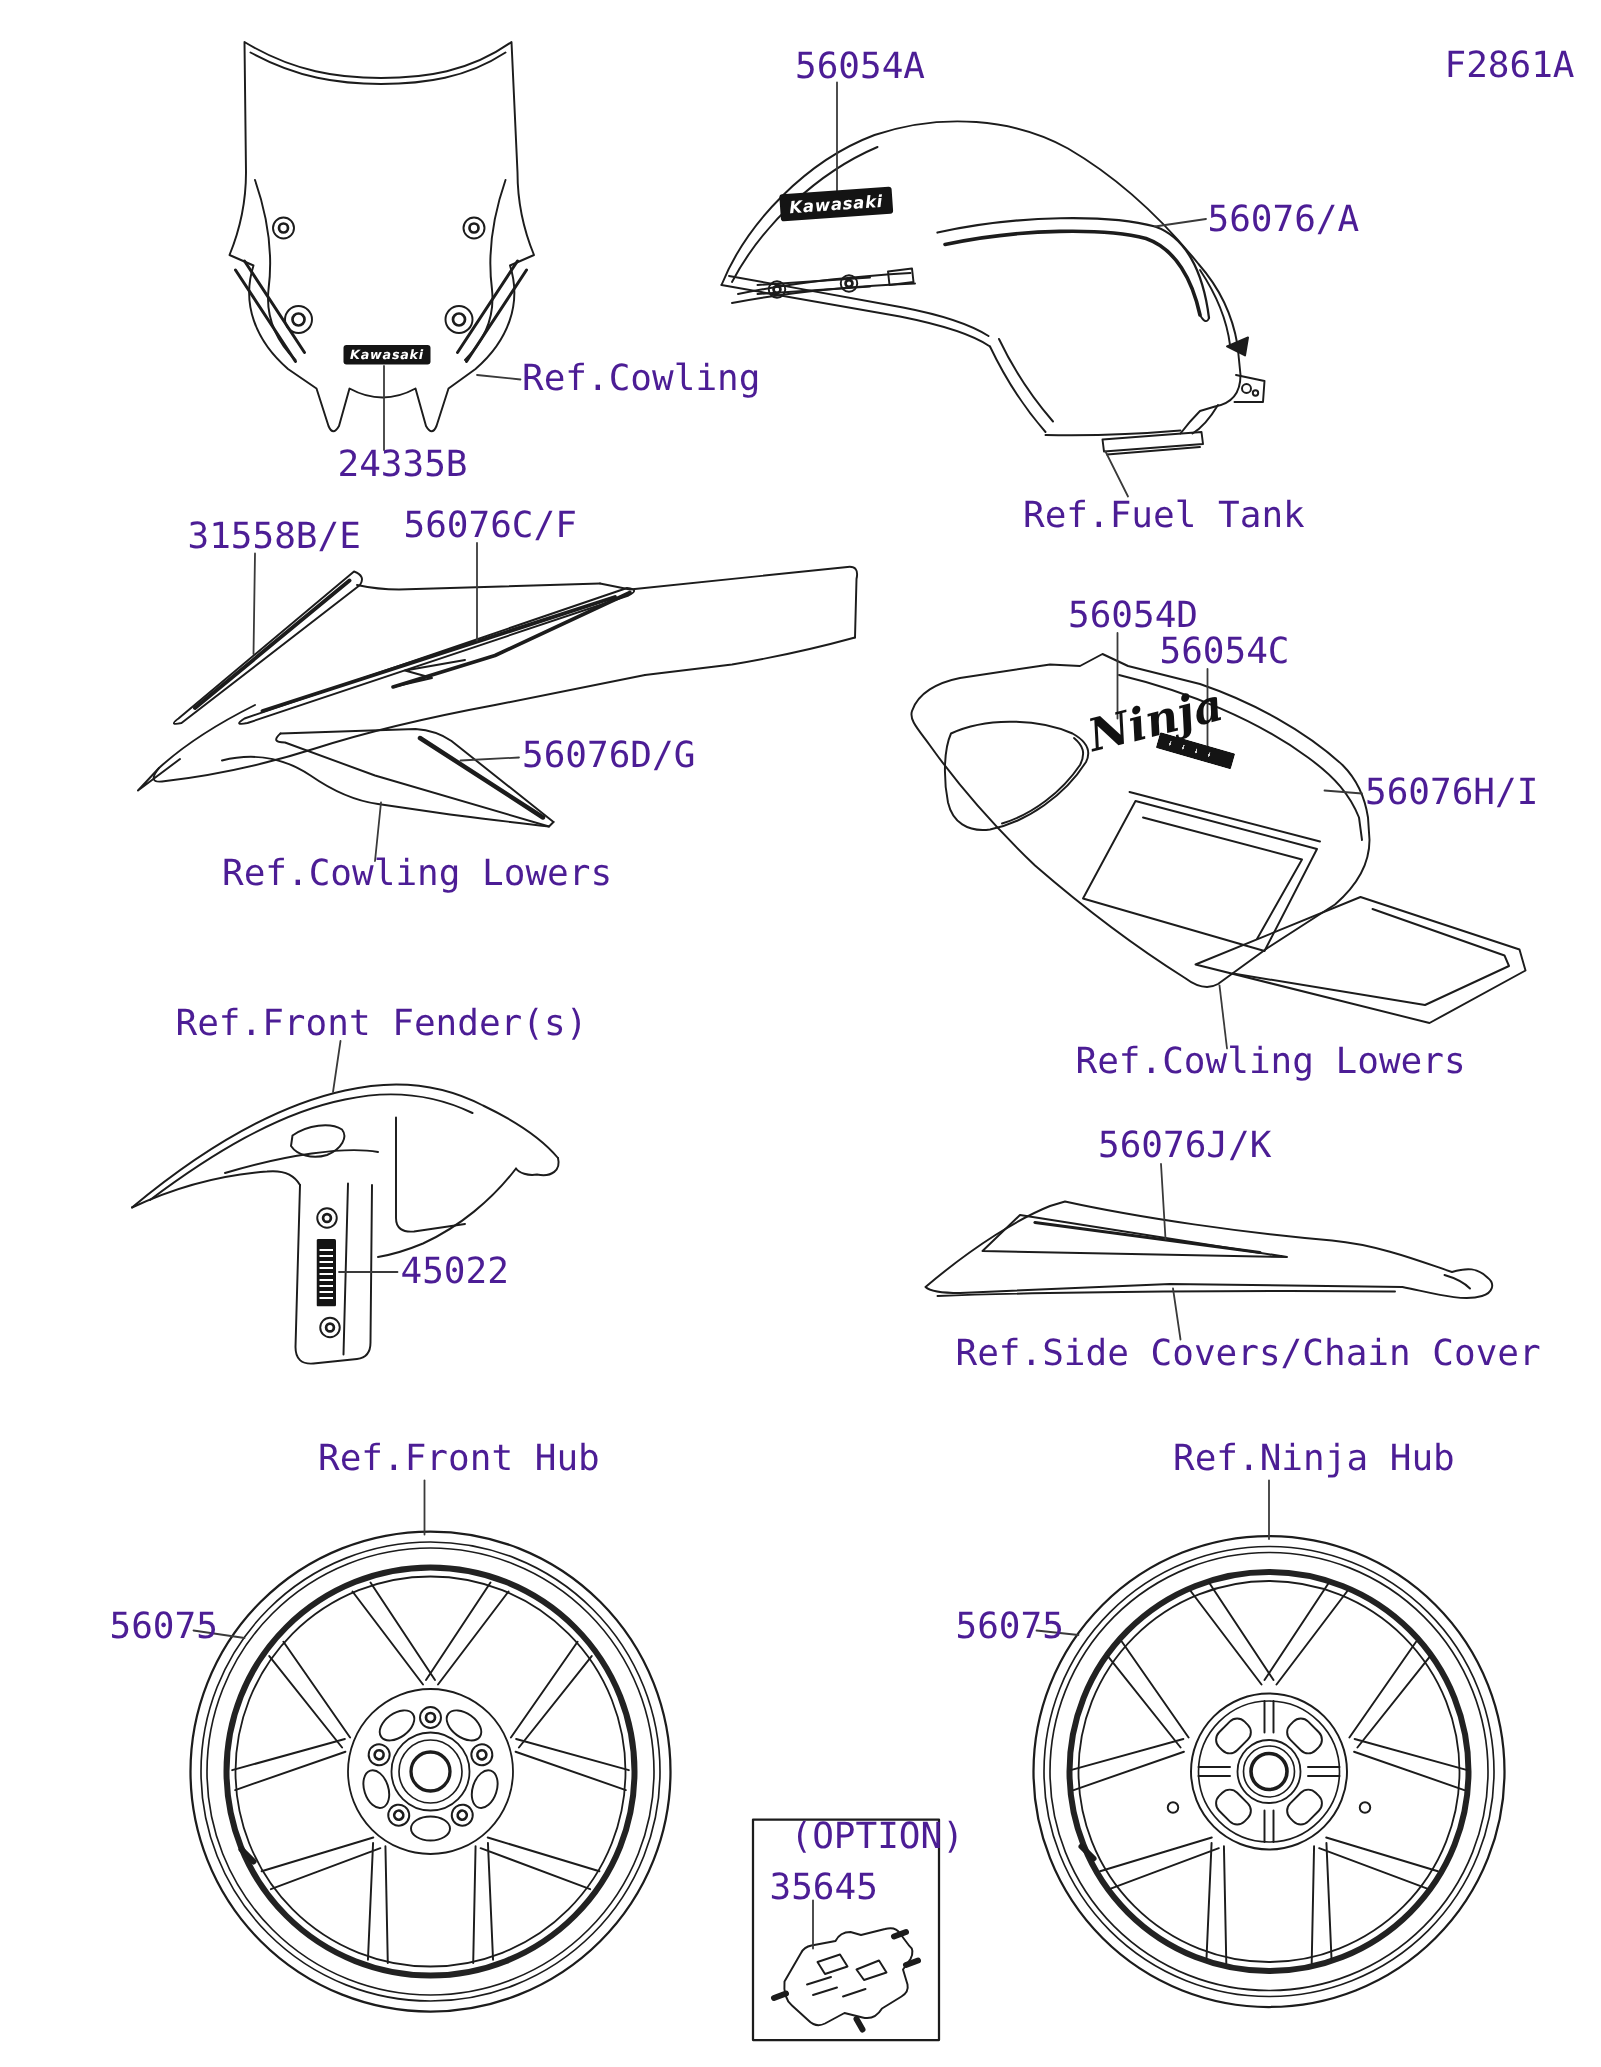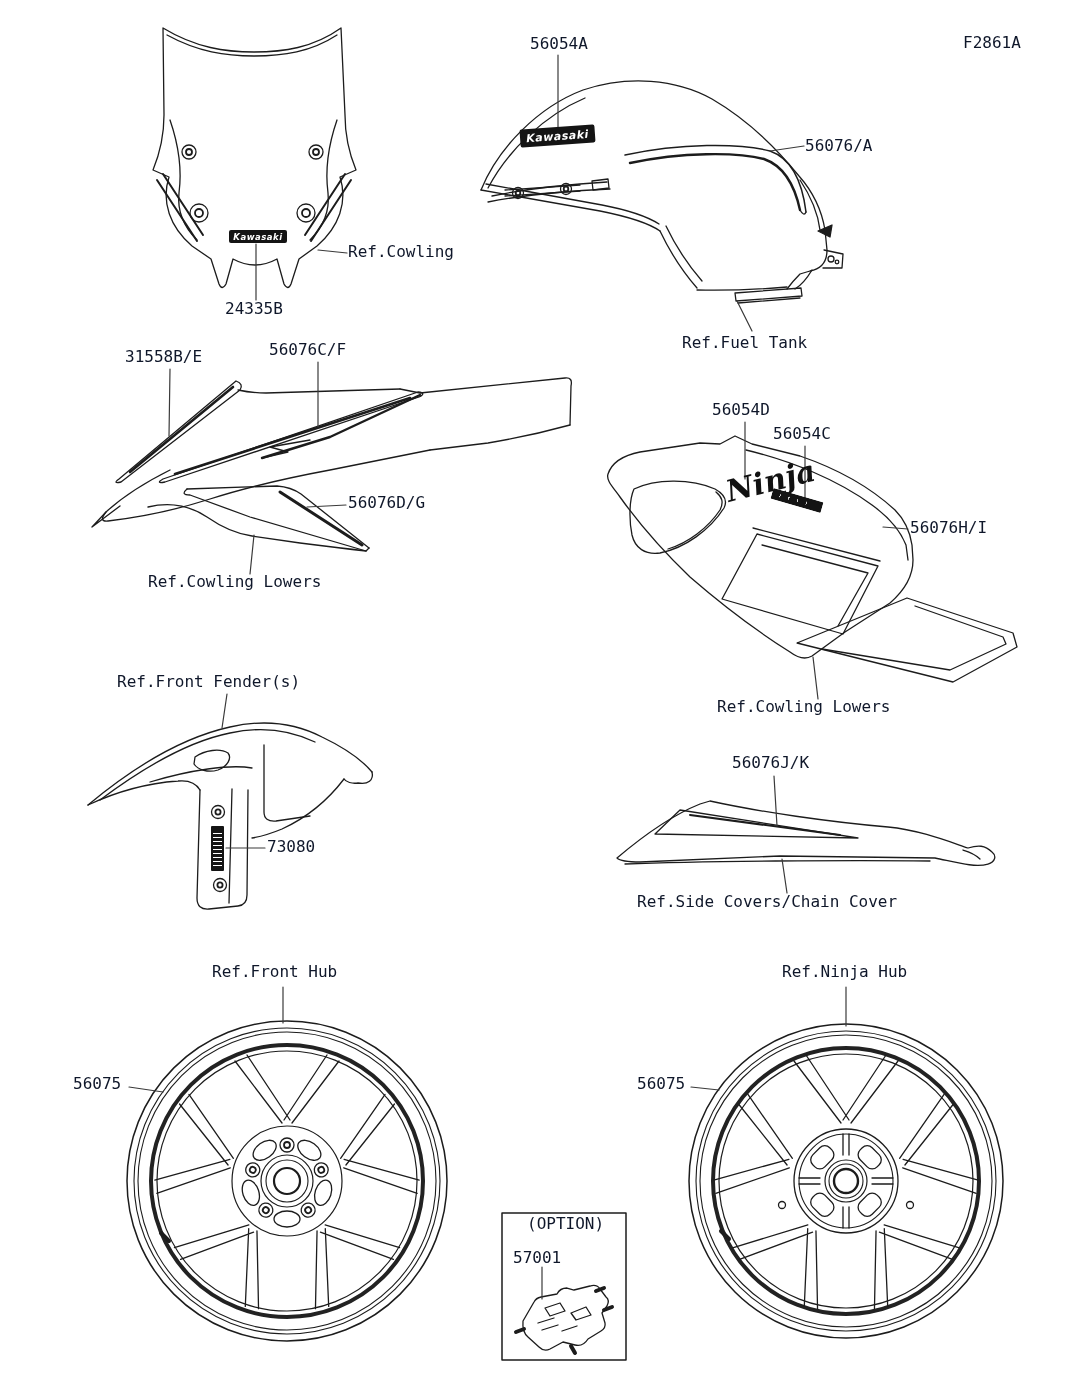--- a/index.html
+++ b/index.html
@@ -1,19 +1,19 @@
 <!DOCTYPE html>
 <html><head>
 <meta charset="utf-8">
 <style>
   html,body{margin:0;padding:0;background:#ffffff;}
   #canvas{position:relative;width:1067px;height:1378px;background:#ffffff;overflow:hidden;
           font-family:"DejaVu Sans Mono", "Liberation Mono", monospace;}
   #art{position:absolute;left:0;top:0;}
-  .lbl{position:absolute;font-size:16px;line-height:18px;color:#0f172a;white-space:nowrap;letter-spacing:0px;}
+  .lbl{position:absolute;font-size:24px;line-height:18px;color:#4c1d95;white-space:nowrap;letter-spacing:0px;}
   .decal{position:absolute;background:#141414;color:#ffffff;display:flex;align-items:center;justify-content:center;
          border-radius:2px;font-style:italic;font-weight:bold;font-family:"DejaVu Sans", sans-serif;}
   .decal-screen{left:229px;top:230px;width:58px;height:13px;font-size:8.5px;letter-spacing:.5px;}
   .decal-tank{left:520px;top:127px;width:75px;height:18px;font-size:11px;letter-spacing:.5px;transform:rotate(-4deg);}
   .ninja{position:absolute;left:727px;top:462px;width:100px;height:52px;color:#111;
          font-family:"DejaVu Serif", serif;font-style:italic;font-weight:bold;font-size:30px;
          transform:rotate(-14deg);}
   .badge{position:absolute;left:771px;top:495px;width:52px;height:11px;background:#141414;border-radius:1px;
          transform:rotate(16deg);
          background-image:repeating-linear-gradient(90deg,#141414 0 4px,#cfcfcf 4px 5px,#141414 5px 9px);
@@ -265,29 +265,29 @@
 <div class="lbl" style="left:225px;top:300px">24335B</div>
 <div class="lbl" style="left:125px;top:348px">31558B/E</div>
 <div class="lbl" style="left:269px;top:341px">56076C/F</div>
 <div class="lbl" style="left:348px;top:494px">56076D/G</div>
 <div class="lbl" style="left:148px;top:573px">Ref.Cowling Lowers</div>
 <div class="lbl" style="left:712px;top:401px">56054D</div>
 <div class="lbl" style="left:773px;top:425px">56054C</div>
 <div class="lbl" style="left:910px;top:519px">56076H/I</div>
 <div class="lbl" style="left:717px;top:698px">Ref.Cowling Lowers</div>
 <div class="lbl" style="left:117px;top:673px">Ref.Front Fender(s)</div>
-<div class="lbl" style="left:267px;top:838px">73080</div>
+<div class="lbl" style="left:267px;top:838px">45022</div>
 <div class="lbl" style="left:732px;top:754px">56076J/K</div>
 <div class="lbl" style="left:637px;top:893px">Ref.Side Covers/Chain Cover</div>
 <div class="lbl" style="left:212px;top:963px">Ref.Front Hub</div>
 <div class="lbl" style="left:73px;top:1075px">56075</div>
 <div class="lbl" style="left:782px;top:963px">Ref.Ninja Hub</div>
 <div class="lbl" style="left:637px;top:1075px">56075</div>
 <div class="lbl" style="left:527px;top:1215px">(OPTION)</div>
-<div class="lbl" style="left:513px;top:1249px">57001</div>
+<div class="lbl" style="left:513px;top:1249px">35645</div>
 
 <div class="decal decal-screen">Kawasaki</div>
 <div class="decal decal-tank">Kawasaki</div>
 <div class="ninja">Ninja</div>
 <div class="badge"></div>
 <div class="warnlabel"></div>
 
 </div>
 
 </body></html>

